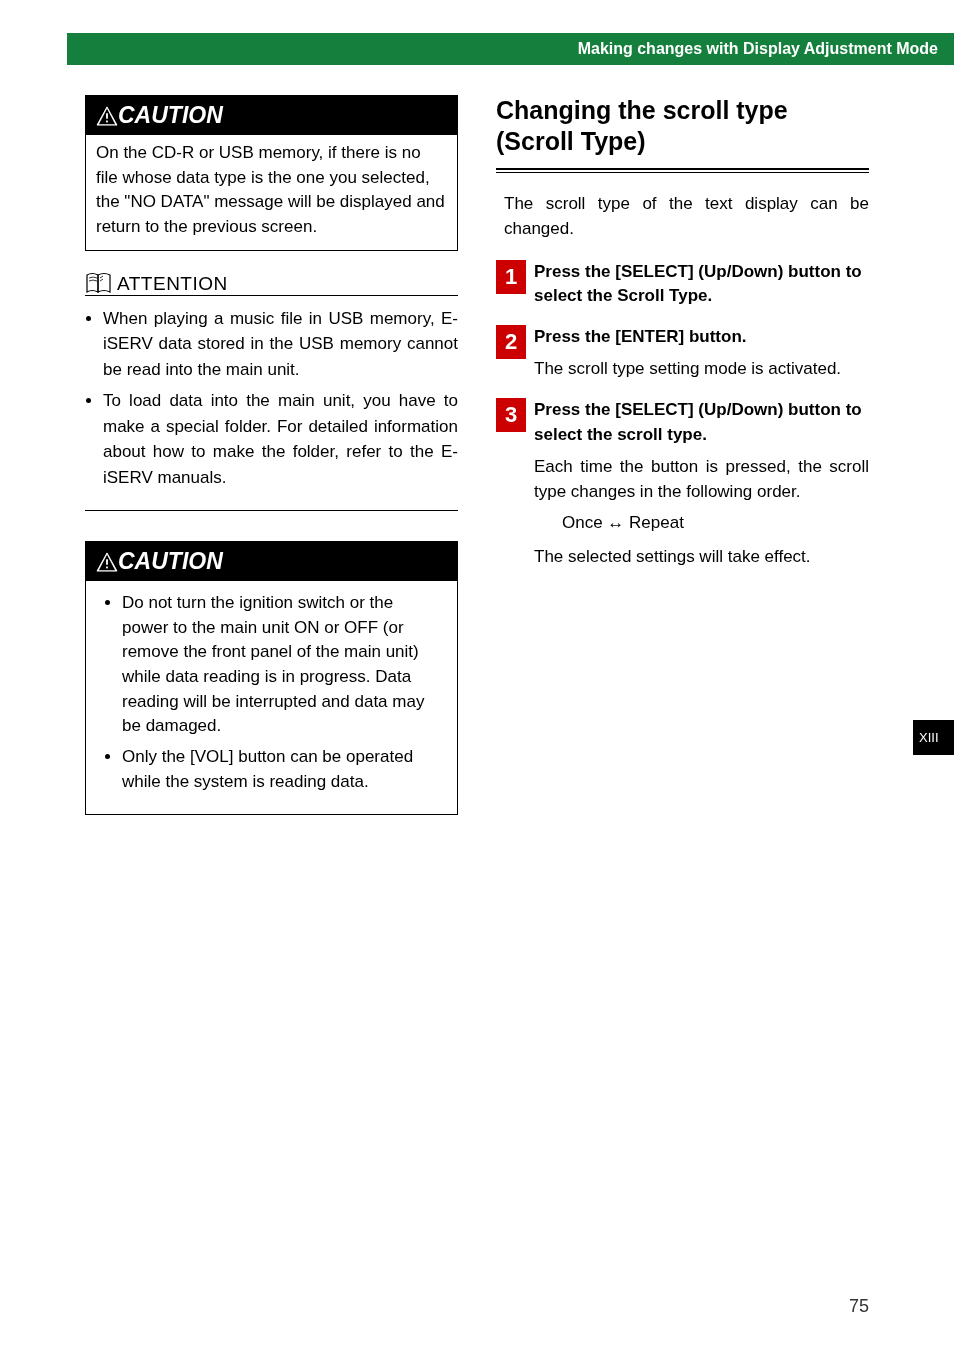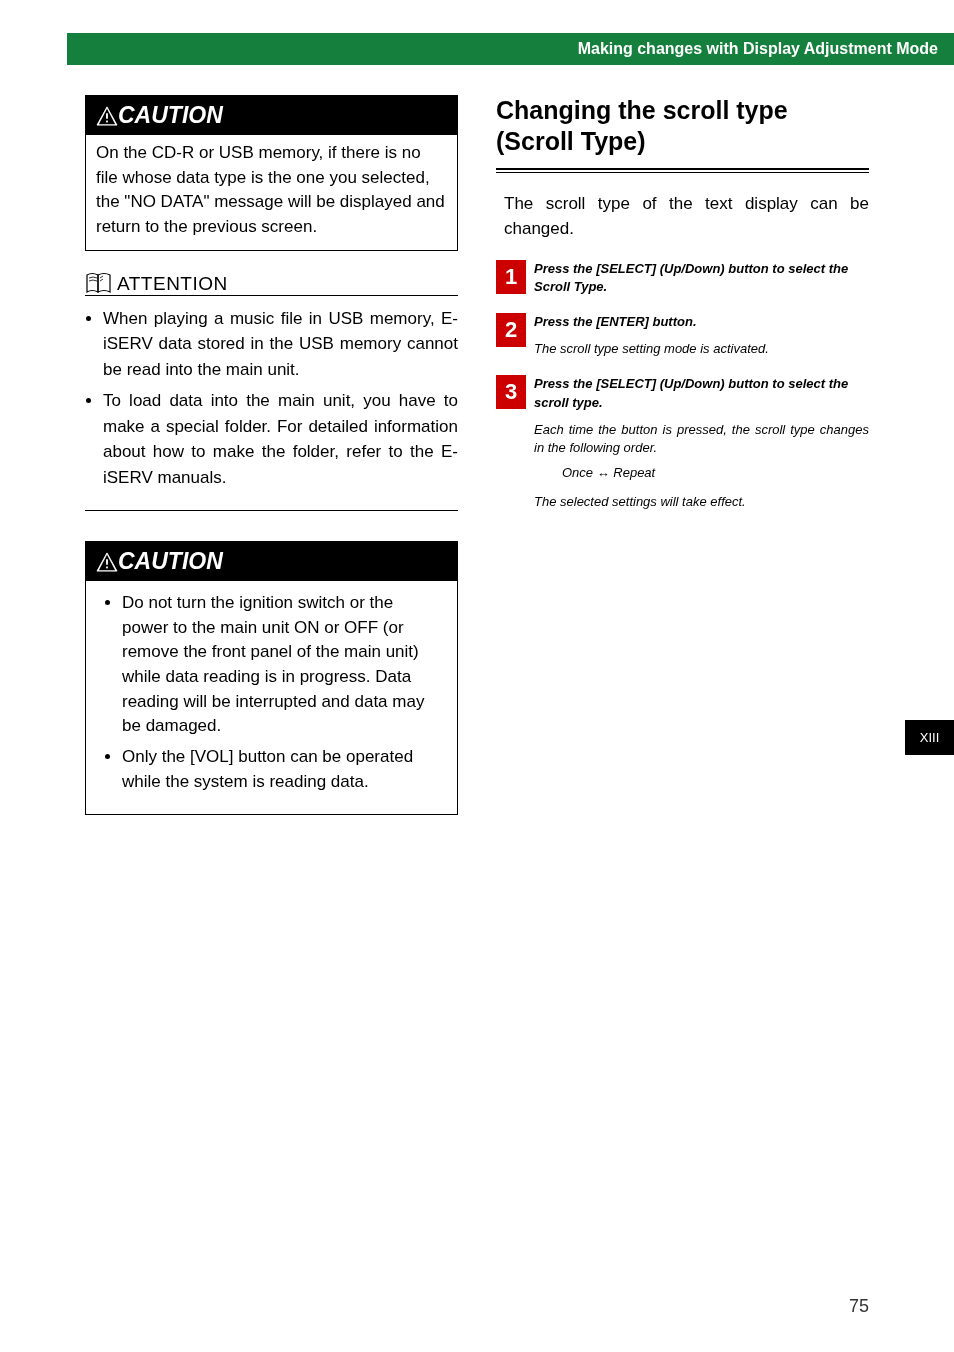--- a/index.html
+++ b/index.html
@@ -138,23 +138,22 @@
     font-size: 22px;
     width: 30px;
     height: 34px;
     display: flex;
     align-items: center;
     justify-content: center;
     flex-shrink: 0;
   }
   .step-body {
     flex: 1;
-    font-size: 13px;
+    font-size: 17px;
     line-height: 1.45;
-    font-style: italic;
   }
   .step-title {
     font-weight: bold;
   }
   .step-desc {
     margin-top: 8px;
     text-align: justify;
   }
   .step-subblock {
     margin-top: 8px;
@@ -175,22 +174,22 @@
   
   .side-tab {
     position: absolute;
     right: 0;
     top: 720px;
     background: #000;
     color: #fff;
     font-size: 13px;
     padding: 10px 6px;
     writing-mode: horizontal-tb;
-    text-align: center;
-    width: 49px;
+    text-align: left;
+    width: 41px;
   }
   
   .page-num {
     position: absolute;
     bottom: 35px;
     right: 85px;
     font-size: 18px;
     color: #333;
   }
 </style>

